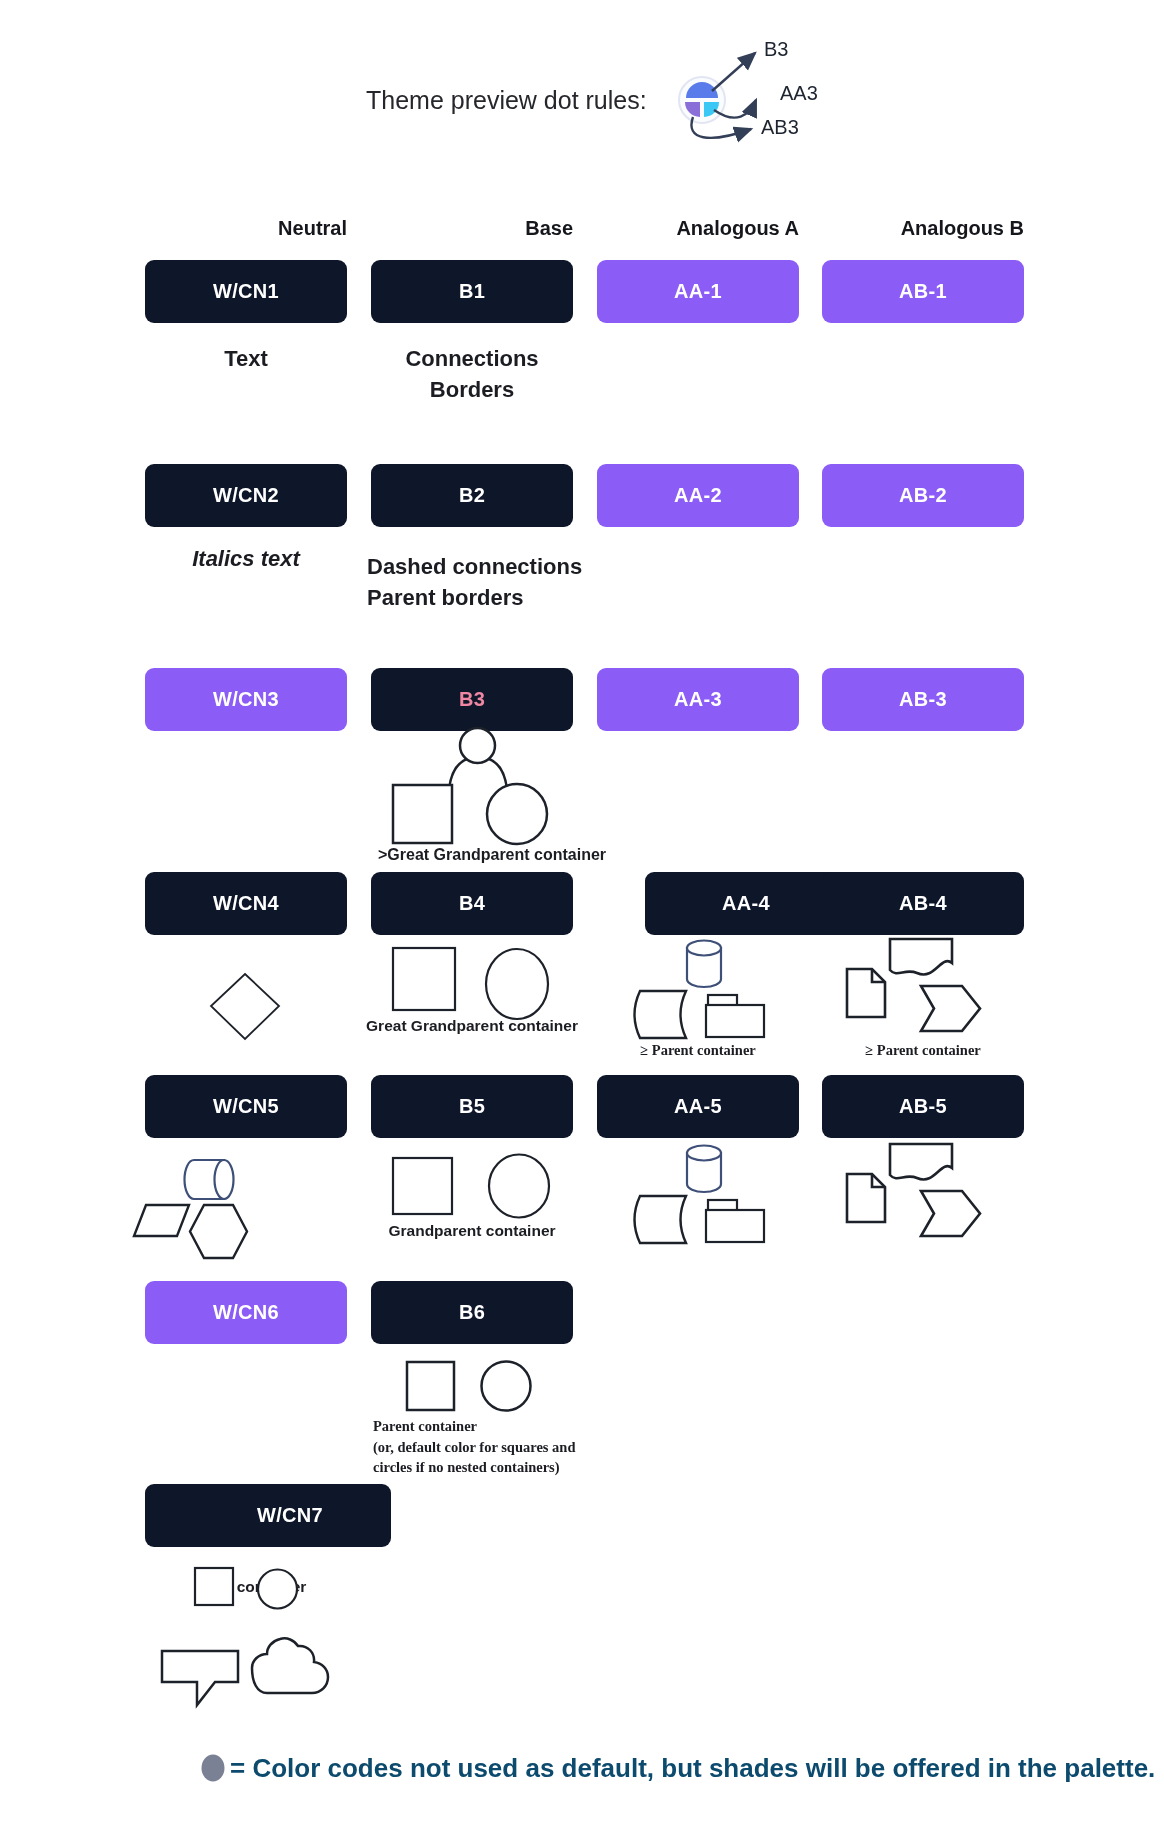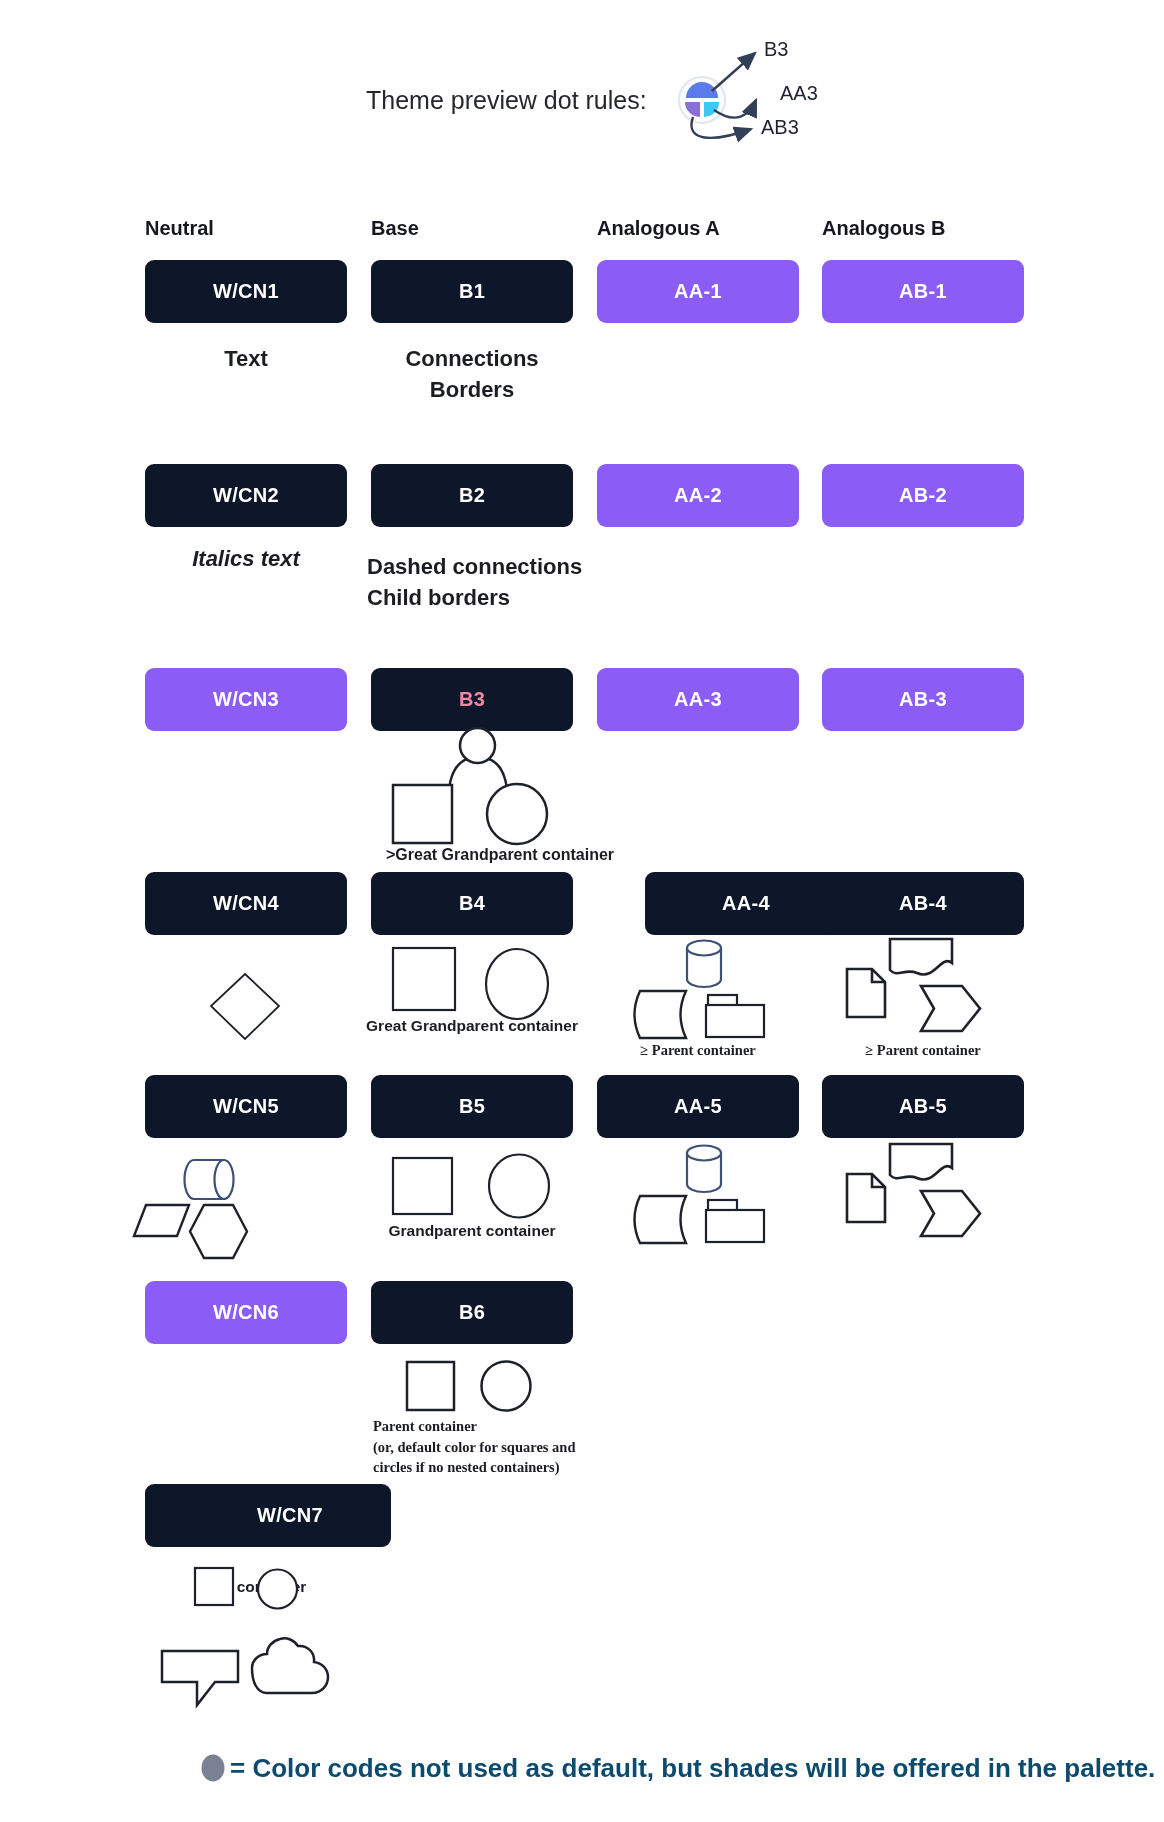--- a/index.html
+++ b/index.html
@@ -3,31 +3,31 @@
 <meta charset="utf-8">
 <style>
   html,body{margin:0;padding:0;}
   body{
     width:1164px;height:1822px;background:#ffffff;position:relative;
     font-family:"Liberation Sans",sans-serif;color:#1b1d22;overflow:hidden;
   }
   .abs{position:absolute;}
   .title{left:366px;top:86px;font-size:25px;font-weight:500;color:#25272c;}
   .dlabel{font-size:20px;font-weight:500;color:#1d2430;line-height:1;}
-  .hdr{width:202px;text-align:left;font-size:20px;font-weight:700;color:#15171c;top:216px;line-height:24px;}
+  .hdr{width:202px;text-align:right;font-size:20px;font-weight:700;color:#15171c;top:216px;line-height:24px;}
   .pill{
     width:202px;height:63px;border-radius:9px;display:flex;align-items:center;justify-content:center;
     font-size:20px;font-weight:700;color:#ffffff;letter-spacing:.3px;
   }
   .pill.dark{background:#0e1629;}
   .pill.gray{background:#8b5cf6;}
   .pill.pink-text{color:#ef87a3;}
   .cap{font-weight:700;color:#1b1d22;}
   .cap.c19{font-size:22px;line-height:31px;}
-  .cap.c16{font-size:16px;line-height:20px;margin-left:8px;}
+  .cap.c16{font-size:16px;line-height:20px;}
   .cap.c15{font-size:15.5px;line-height:20px;}
   .cap.c14{font-size:14.5px;line-height:20.5px;font-family:Liberation Serif, serif;}
   .center202{width:202px;text-align:center;}
   .italic{font-style:italic;}
   svg.overlay{position:absolute;left:0;top:0;z-index:5;pointer-events:none;}
   .legend-text{font-size:26px;font-weight:700;color:#0c4a6e;line-height:26px;}
 </style>
 </head>
 <body>
 
@@ -53,21 +53,21 @@
 </div>
 
 <div class="abs pill dark" style="left:145px;top:464px;">W/CN2</div>
 <div class="abs pill dark" style="left:371px;top:464px;">B2</div>
 <div class="abs pill gray" style="left:597px;top:464px;">AA-2</div>
 <div class="abs pill gray" style="left:822px;top:464px;">AB-2</div>
 
 <div class="abs cap c19 center202 italic" style="left:145px;top:543px;">Italics text</div>
 <div class="abs" style="left:367px;top:551px;">
   <div class="cap c19">Dashed connections</div>
-  <div class="cap c19">Child borders</div>
+  <div class="cap c19">Parent borders</div>
 </div>
 
 <div class="abs pill gray" style="left:145px;top:668px;">W/CN3</div>
 <div class="abs pill dark pink-text" style="left:371px;top:668px;">B3</div>
 <div class="abs pill gray" style="left:597px;top:668px;">AA-3</div>
 <div class="abs pill gray" style="left:822px;top:668px;">AB-3</div>
 
 <div class="abs cap c16" style="left:378px;top:845px;">&gt;Great Grandparent container</div>
 
 <div class="abs pill dark" style="left:145px;top:872px;">W/CN4</div>

